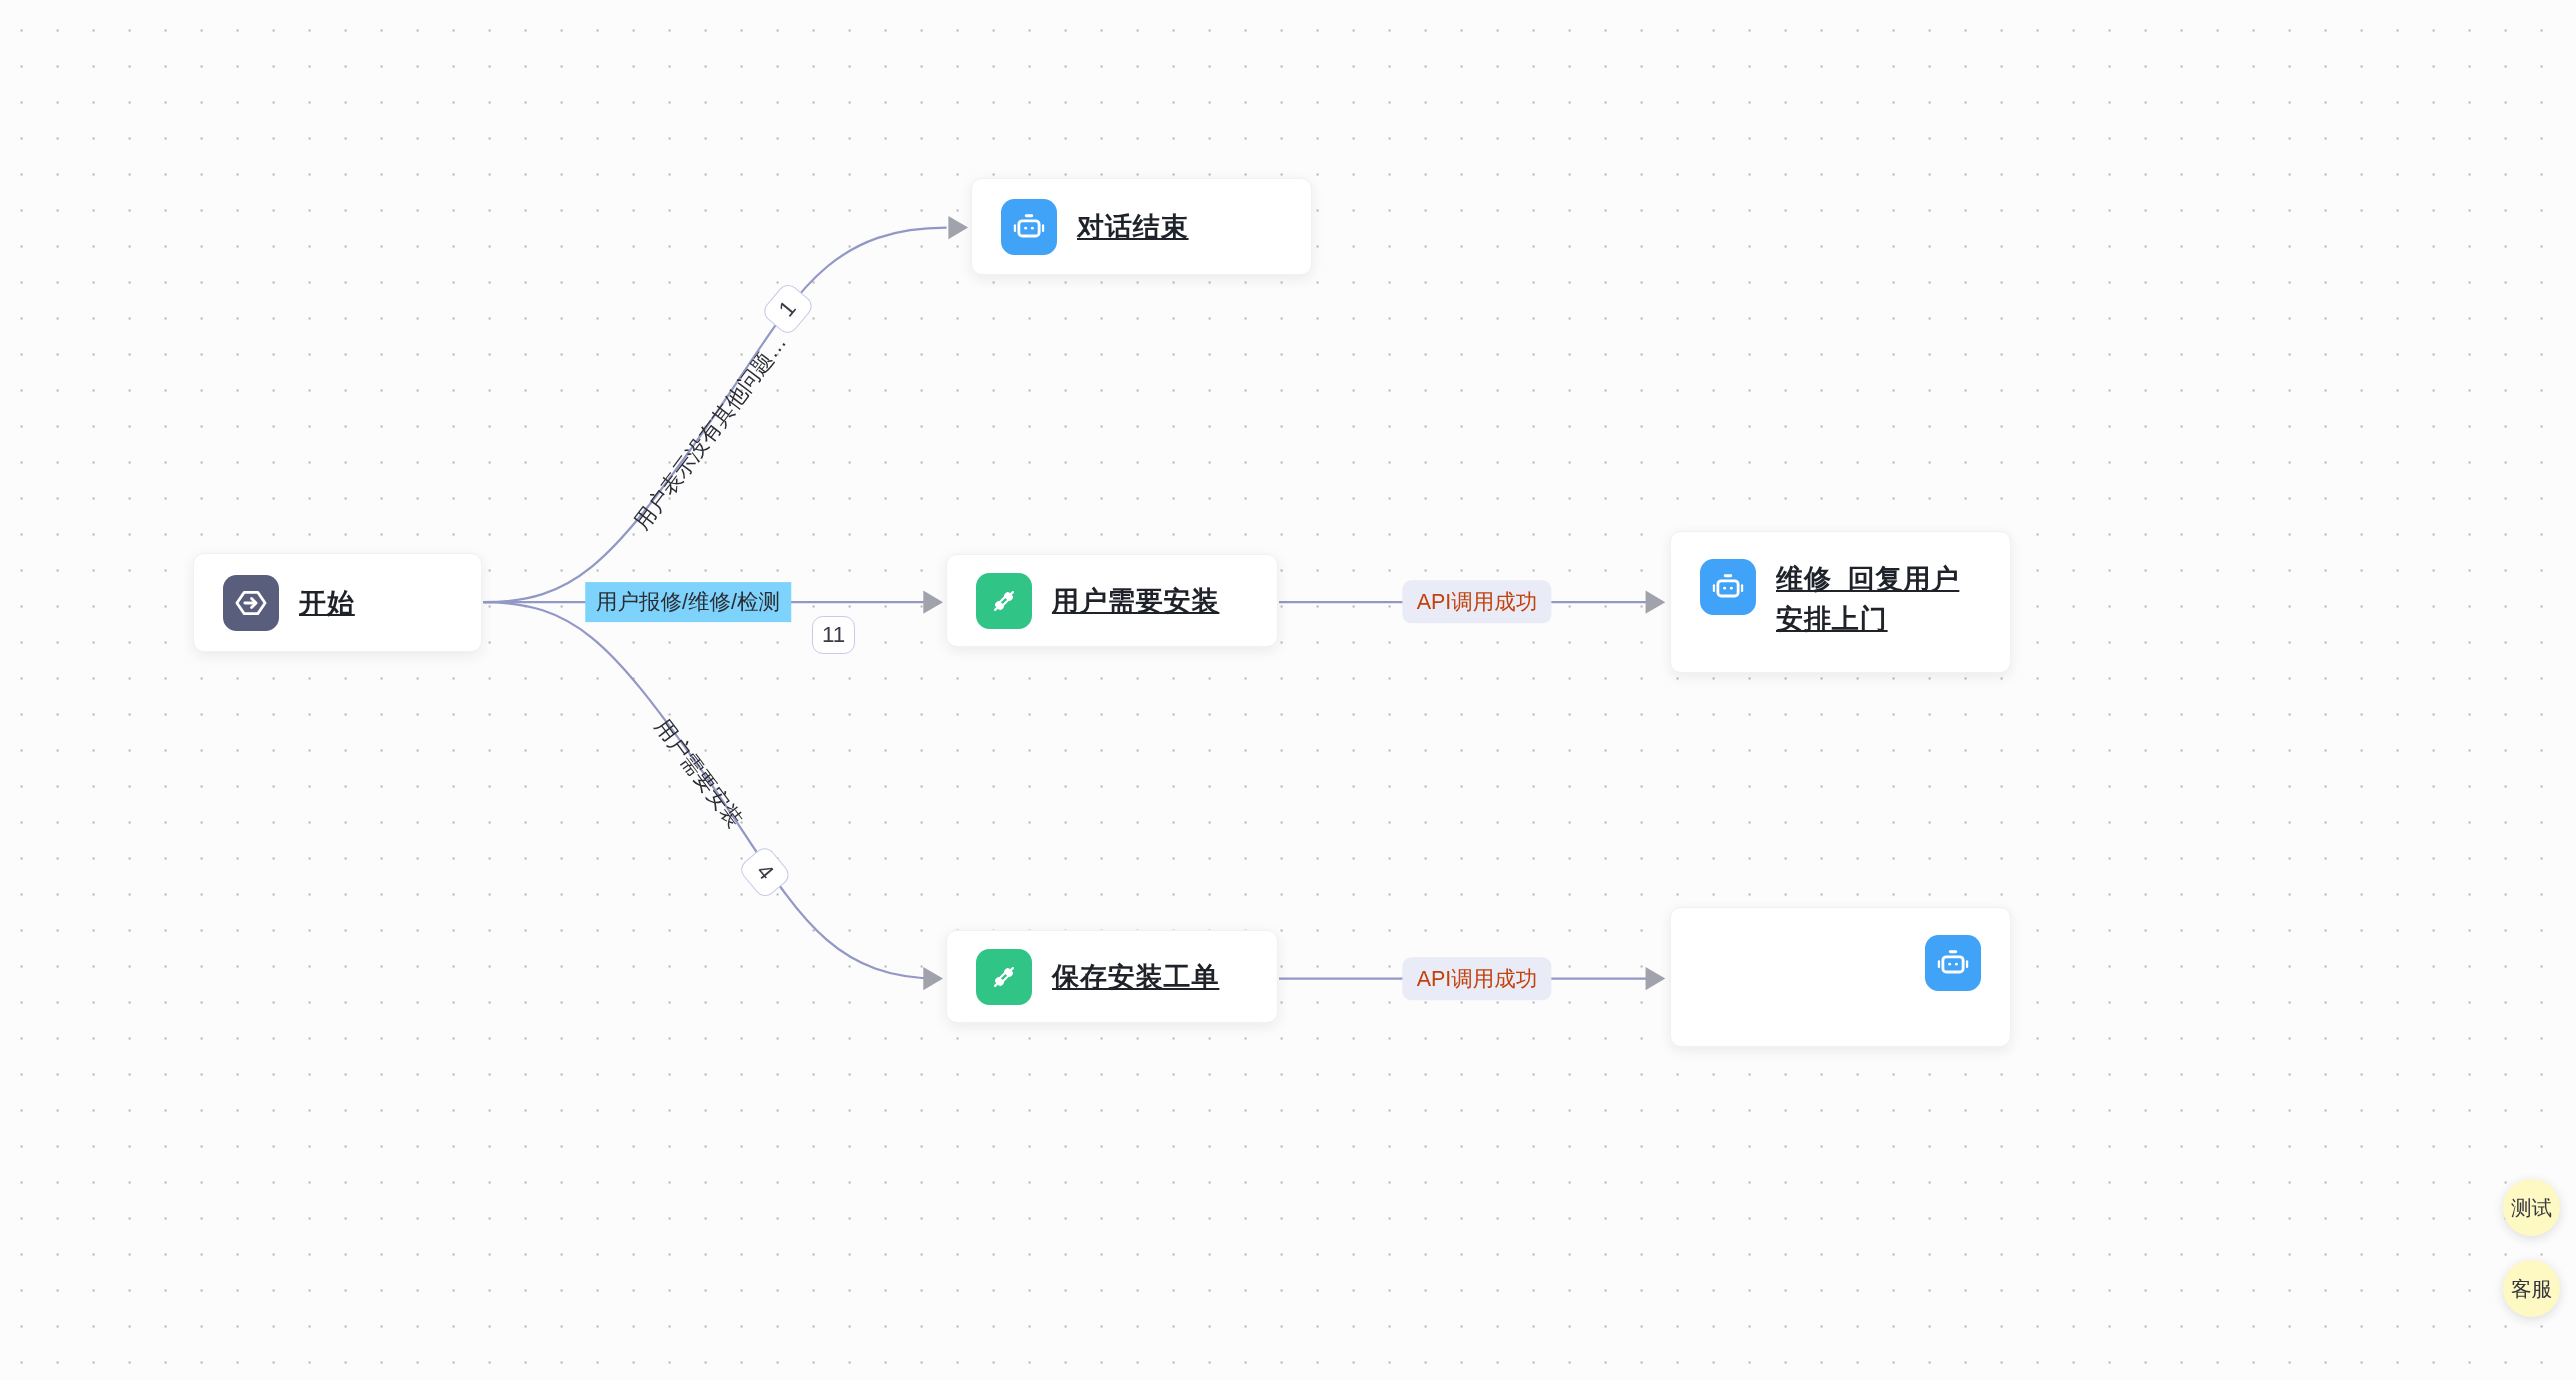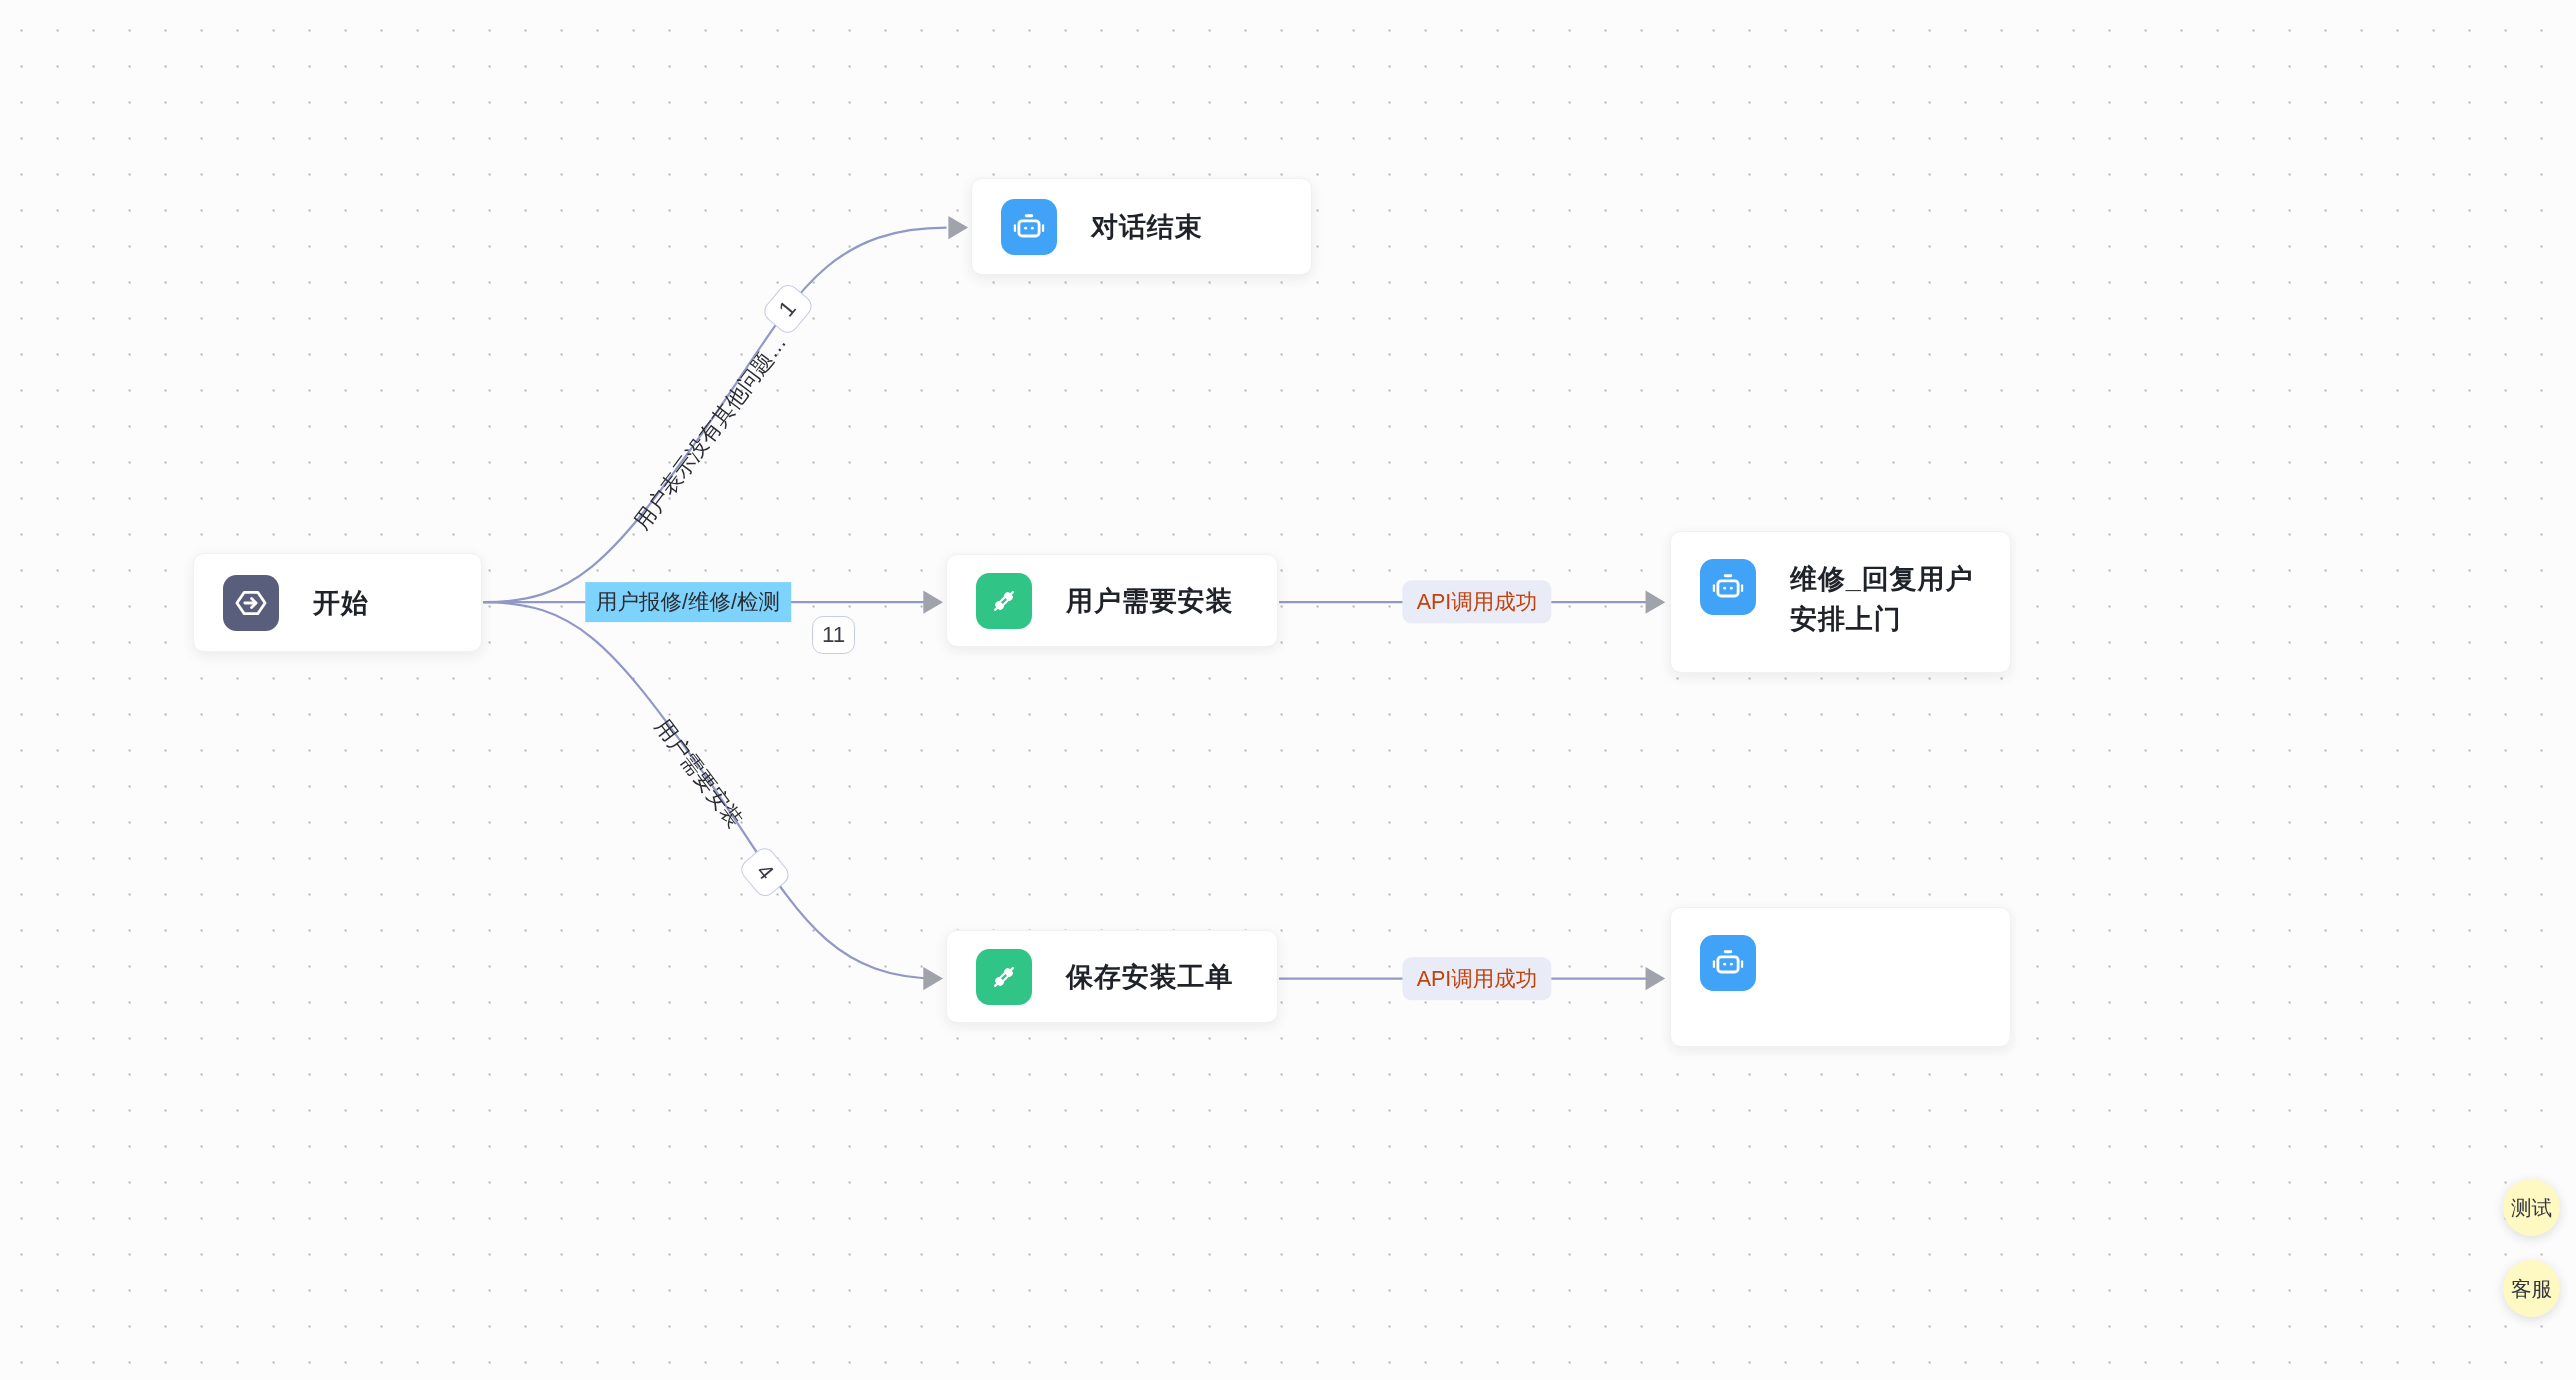--- a/index.html
+++ b/index.html
@@ -8,24 +8,25 @@
     background-color:#fcfcfc;
     background-image:radial-gradient(circle,#b3b3b3 1.3px,transparent 1.5px);
     background-size:36px 36px;background-position:3.6px 12.5px;
     font-family:"Liberation Sans","DejaVu Sans",sans-serif;
     color:#1f2329;
   }
   #edge-layer{position:absolute;left:0;top:0;z-index:1;}
   .node{
     position:absolute;z-index:3;background:#fff;border:0.9px solid #f1f1f3;
     border-radius:10.8px;box-shadow:0 3.6px 12.5px rgba(31,35,41,.08);
-    display:flex;align-items:center;gap:34px;padding:0 29px;box-sizing:border-box;
+    display:flex;align-items:center;gap:20px;padding:0 29px;box-sizing:border-box;
     cursor:pointer;
+    text-decoration:underline;
   }
-  .node.top-align{align-items:flex-start;padding-top:27px;}
+  .node.top-align{align-items:flex-start;padding-top:27px;justify-content:flex-end;}
   .node-icon{
     width:56px;height:56px;border-radius:13.4px;flex:0 0 auto;
     display:flex;align-items:center;justify-content:center;
   }
   .node-icon.start{background:#5a5e7d;}
   .node-icon.bot{background:#41a3f7;}
   .node-icon.api{background:#31c487;}
   .node-label{font-size:27px;font-weight:600;line-height:40px;letter-spacing:0.9px;}
   .edge-label{
     position:absolute;z-index:2;font-size:21.5px;color:#2b2c33;white-space:nowrap;

